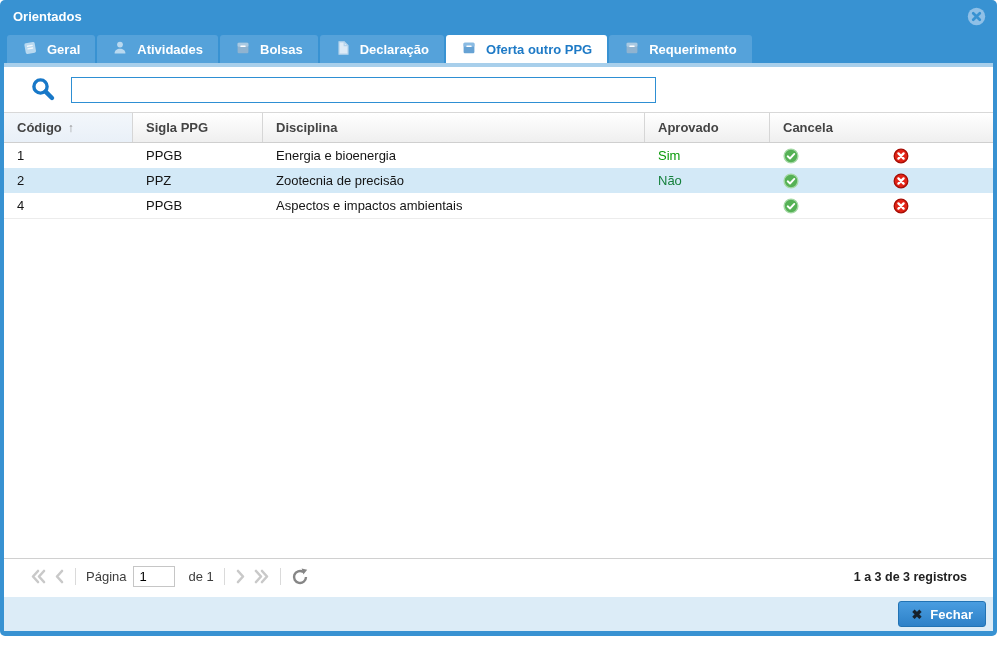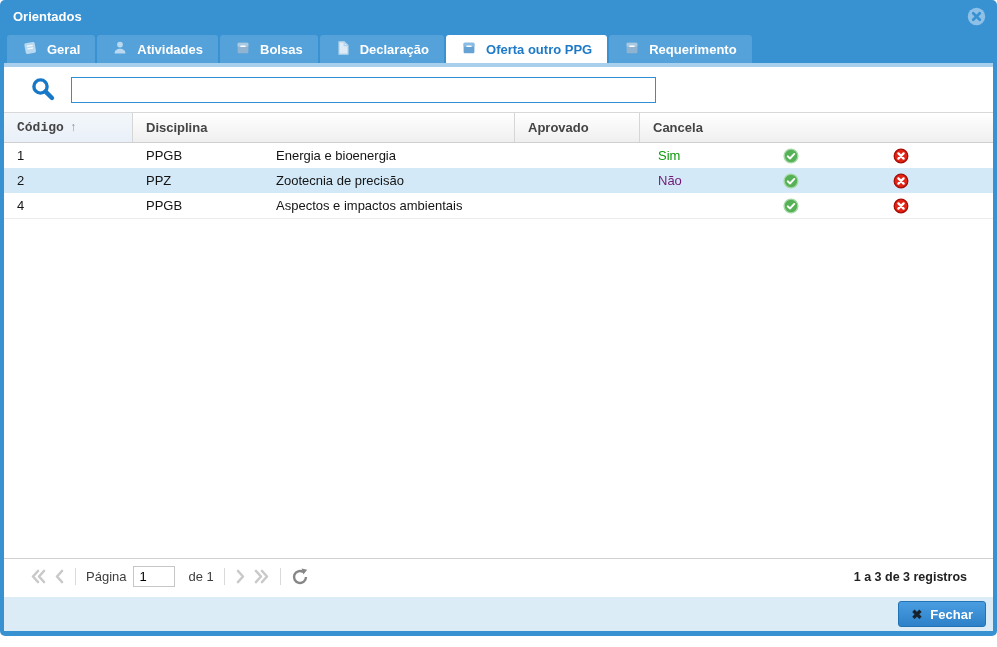--- a/index.html
+++ b/index.html
@@ -80,37 +80,37 @@
     border-bottom:1px solid #cfcfcf;
   }
   .hcell{
     display:flex; align-items:center;
     padding-left:13px;
     font-size:13px; font-weight:600; color:#444444;
     border-right:1px solid #d6d6d6;
     cursor:pointer;
   }
   .hcell:last-child{ border-right:none; }
-  .hcell.sorted{ background:linear-gradient(#f3f7fb,#e9f0f8);font-family:Liberation Mono, monospace; }
+  .hcell.sorted{ background:linear-gradient(#f3f7fb,#e9f0f8); }
   .sort-arrow{ color:#8f8f8f; margin-left:6px; font-size:12px; font-weight:normal; }
 
   .w0{ width:129px; } .w1{ width:130px; } .w2{ width:382px;text-align:center; }
   .w3{ width:125px; } .w4{ width:110px; } .w5{ flex:1; }
 
   .grid-rows{ border-bottom:1px solid #ececec; }
   .grid-row{
     display:flex; height:25px;
     align-items:stretch;
     font-size:13px; color:#141414;
     background:#ffffff; cursor:pointer;
   }
   .grid-row.highlight{ background:#d3e9f7; }
   .rcell{ display:flex; align-items:center; padding-left:13px; }
   .txt-green{ color:#0a9a0a; }
-  .txt-red{ color:#701a75; }
+  .txt-red{ color:#15803d; }
 
   .grid-filler{ flex:1 1 auto; }
 
   
   .paging-bar{
     flex:0 0 36px;
     border-top:1px solid #d0d0d0;
     display:flex; align-items:center;
     gap:7px; padding:0 26px;
     font-size:13px; color:#3d3d3d;
@@ -234,20 +234,23 @@
         </svg>
       </span>
       <input class="search-input" type="text" value="" style="">
     </div>
 
     <div class="grid-header">
       <div class="hcell w0 sorted">
         <span>Código</span>
         <span class="sort-arrow">↑</span>
       </div>
+      <div class="hcell w1">
+          <span>Sigla PPG</span>
+        </div>
       <div class="hcell w2">
           <span>Disciplina</span>
         </div>
       <div class="hcell w3">
           <span>Aprovado</span>
         </div>
       <div class="hcell w5">
           <span>Cancela</span>
         </div>
     </div>

